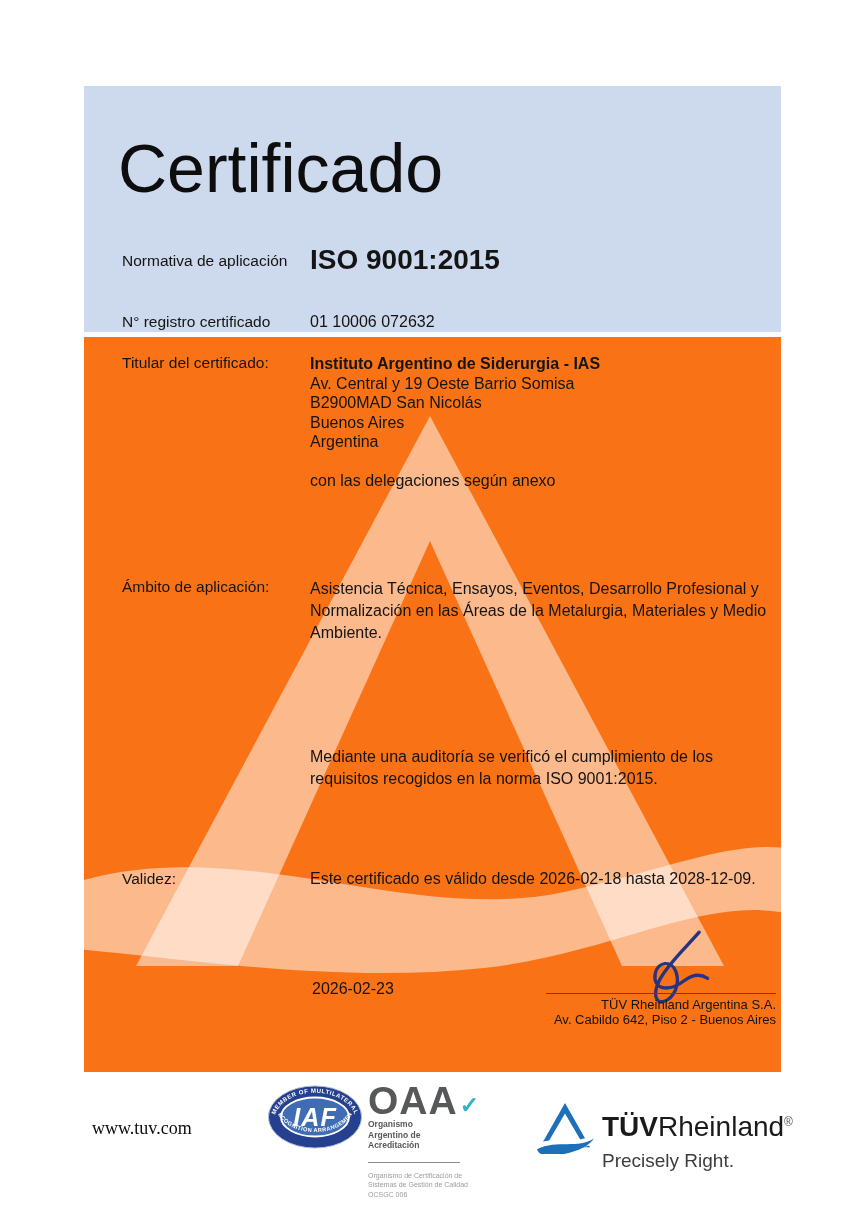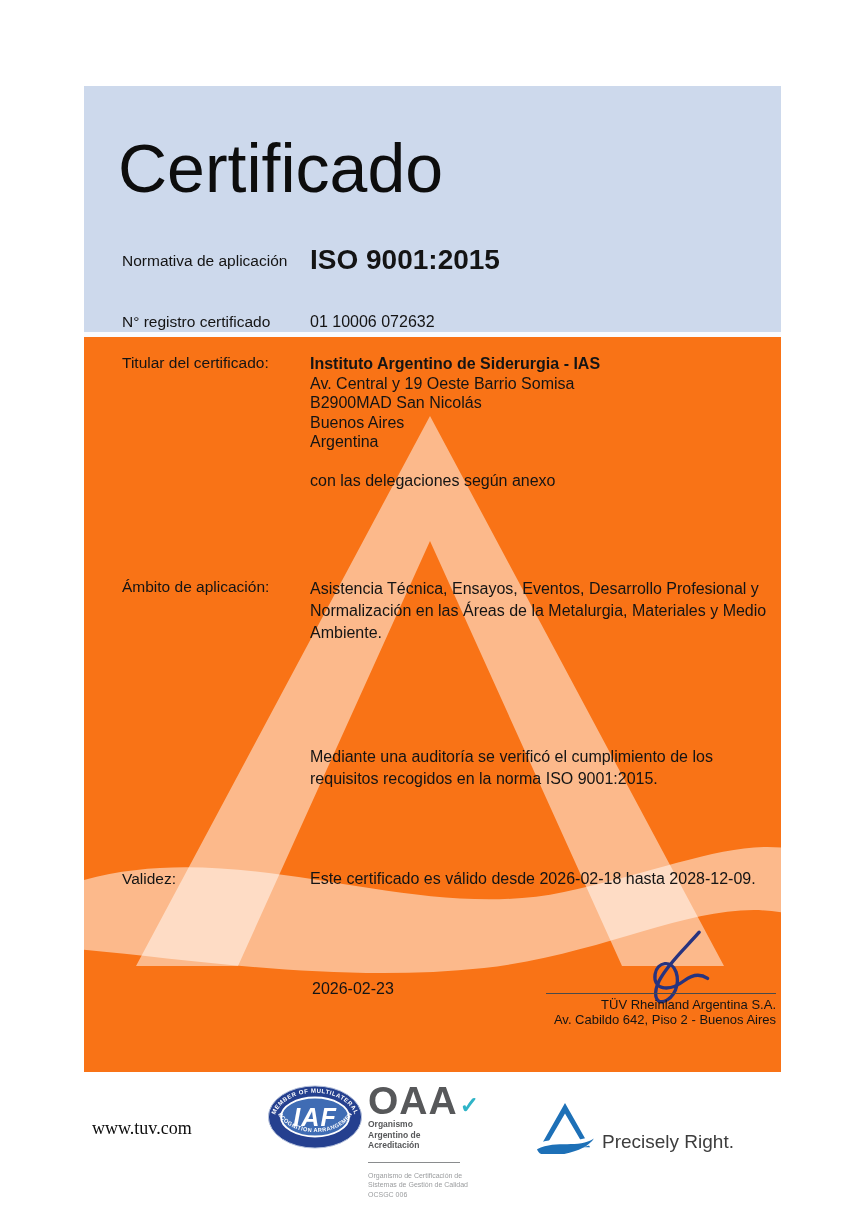--- a/index.html
+++ b/index.html
@@ -52,21 +52,21 @@
   .oaa-check{color:#2fb4c7;font-size:23px;font-weight:bold;margin-left:2px;margin-top:9px;line-height:20px;}
   .oaa-org{margin-top:3px;font-size:8.5px;font-weight:bold;color:#57585a;line-height:10.5px;}
   .oaa-rule{margin-top:11px;width:92px;height:1px;background:#8a8c8e;}
   .oaa-cert{margin-top:8px;font-size:7px;color:#9a9c9e;line-height:9.5px;}
 
   .tuv-logo{position:absolute;left:536px;top:1100px;width:58px;height:54px;}
   .tuv-text{position:absolute;left:602px;top:1108px;}
   .tuv-brand{font-size:28px;line-height:28px;color:#1a1a1a;white-space:nowrap;}
   .tuv-brand .bold{font-weight:bold;}
   .tuv-reg{font-size:12px;color:#555;vertical-align:10px;}
-  .tuv-tagline{margin-top:23px;font-size:19px;color:#3d3d3d;}
+  .tuv-tagline{margin-top:9px;font-size:19px;color:#3d3d3d;}
 </style>
 </head>
 <body>
 
 <div class="sheet">
 
   <div class="cert">
     <div class="cert-header-bg"></div>
     <div class="section-divider"></div>
 
@@ -153,16 +153,19 @@
       <div>OCSGC 006</div>
     </div>
   </div>
 
   <svg class="tuv-logo" viewBox="0 0 60 56">
     <path fill-rule="evenodd" fill="#1d70b7" d="M30,3 L56,49 L4,49 Z M30,14 L47,43 L13,43 Z"></path>
     <path fill="#ffffff" d="M0,46 C20,36 40,48 62,35 L62,44 C40,56 20,44 0,55 Z"></path>
     <path fill="#1d70b7" d="M1,51 C22,41 44,51 60,40 C54,50 32,59 8,57 C4,56 2,54 1,51 Z"></path>
   </svg>
   <div class="tuv-text">
+    <div class="tuv-brand">
+      <span class="bold">TÜV</span><span>Rheinland</span><span class="tuv-reg">®</span>
+    </div>
     <div class="tuv-tagline">Precisely Right.</div>
   </div>
 
 </div>
 
 </body></html>

